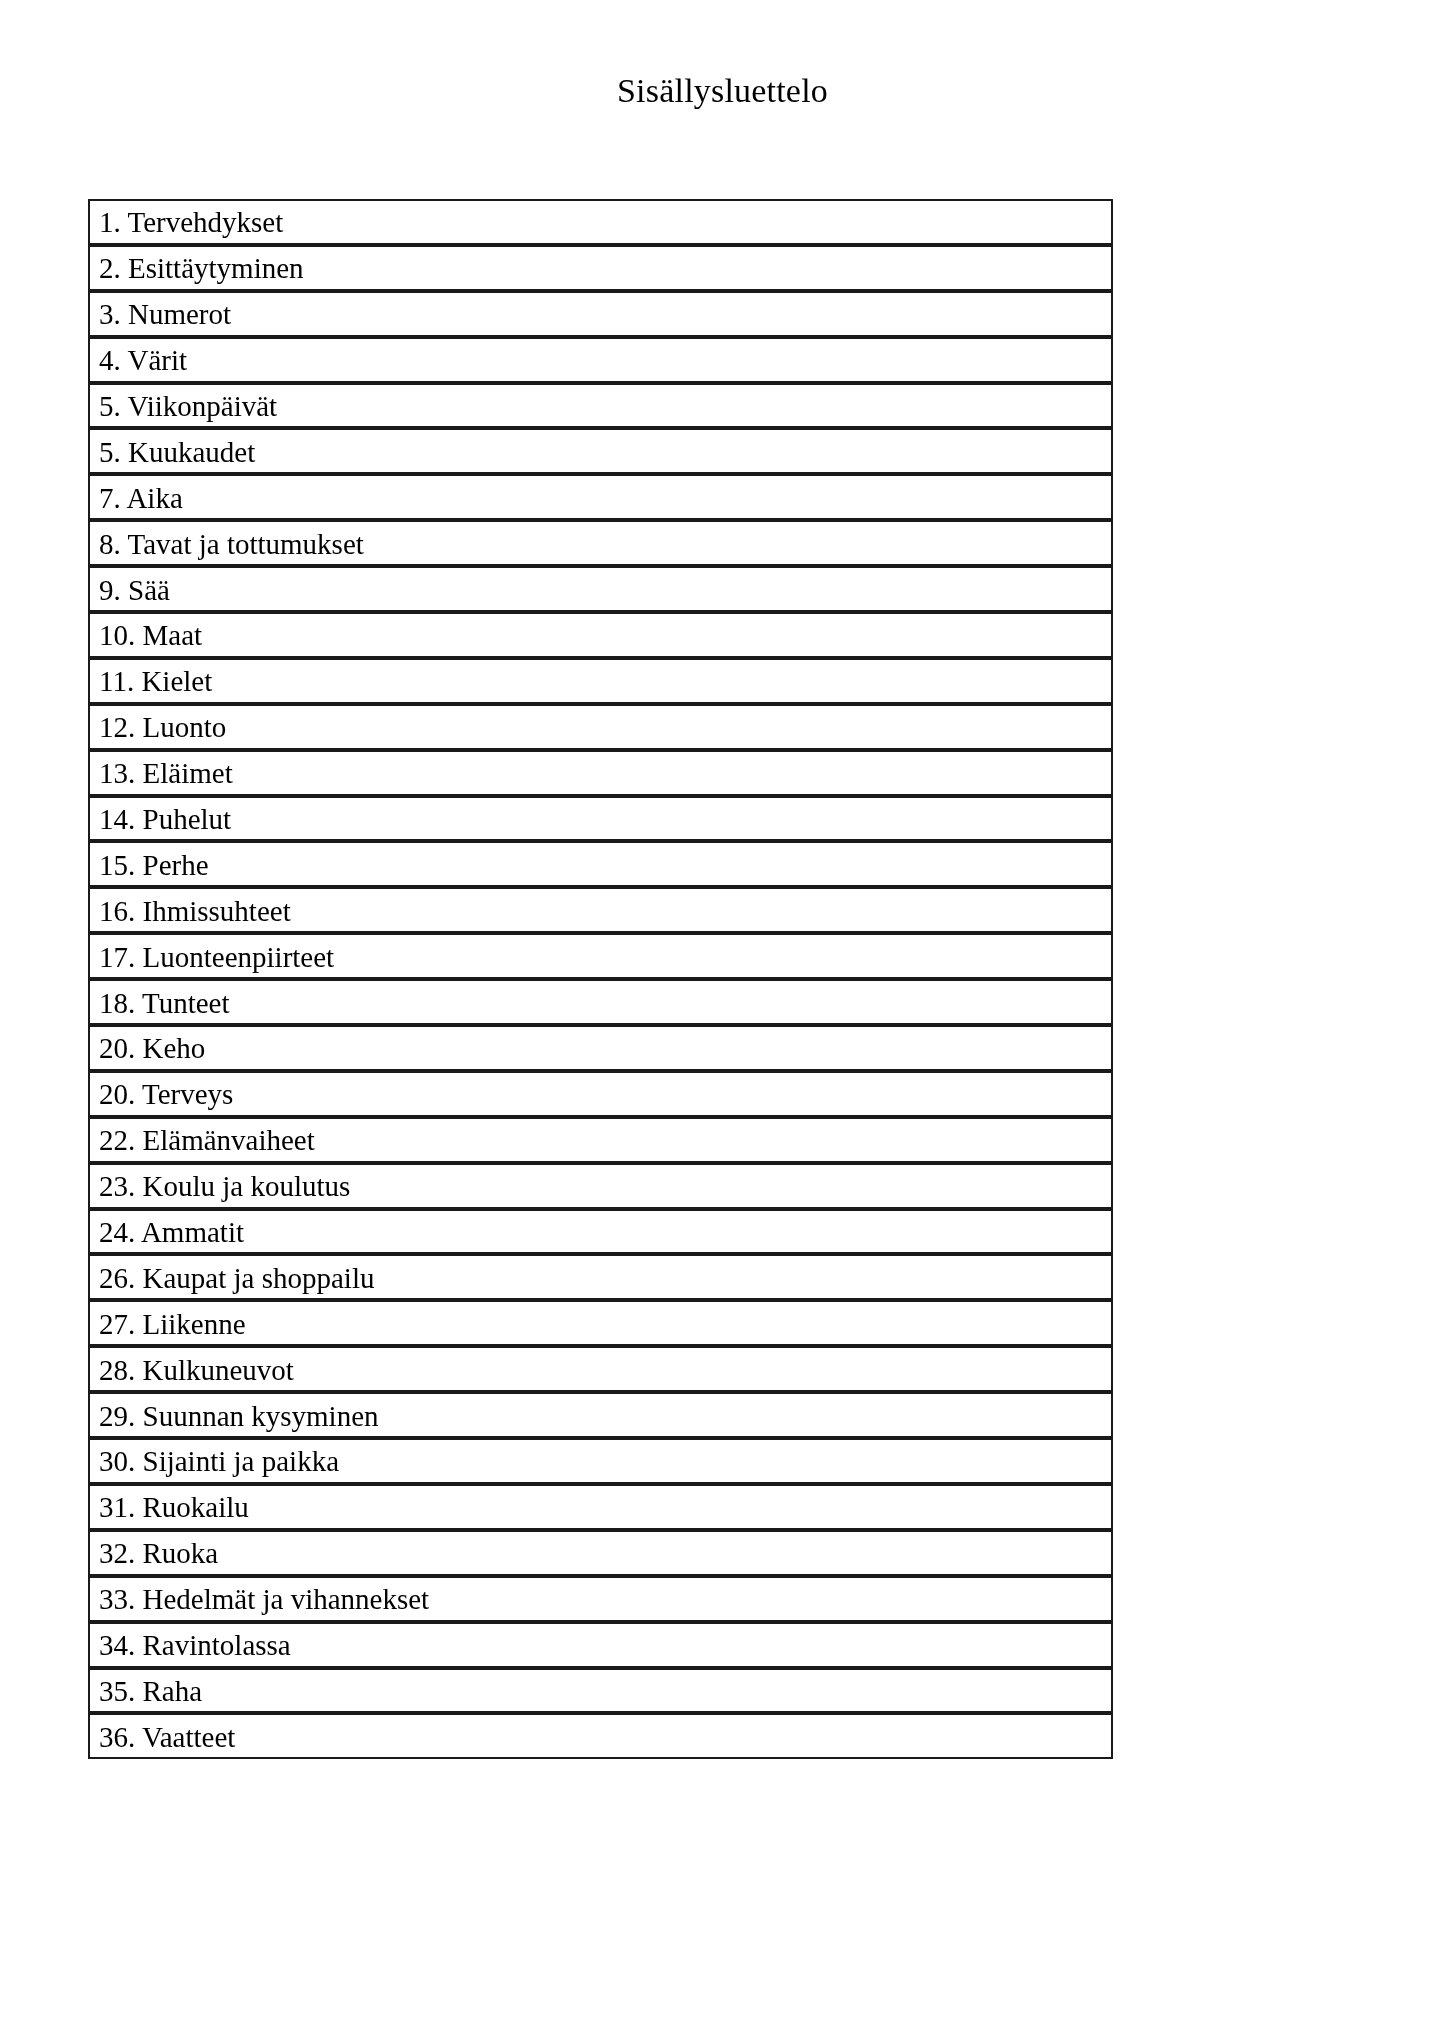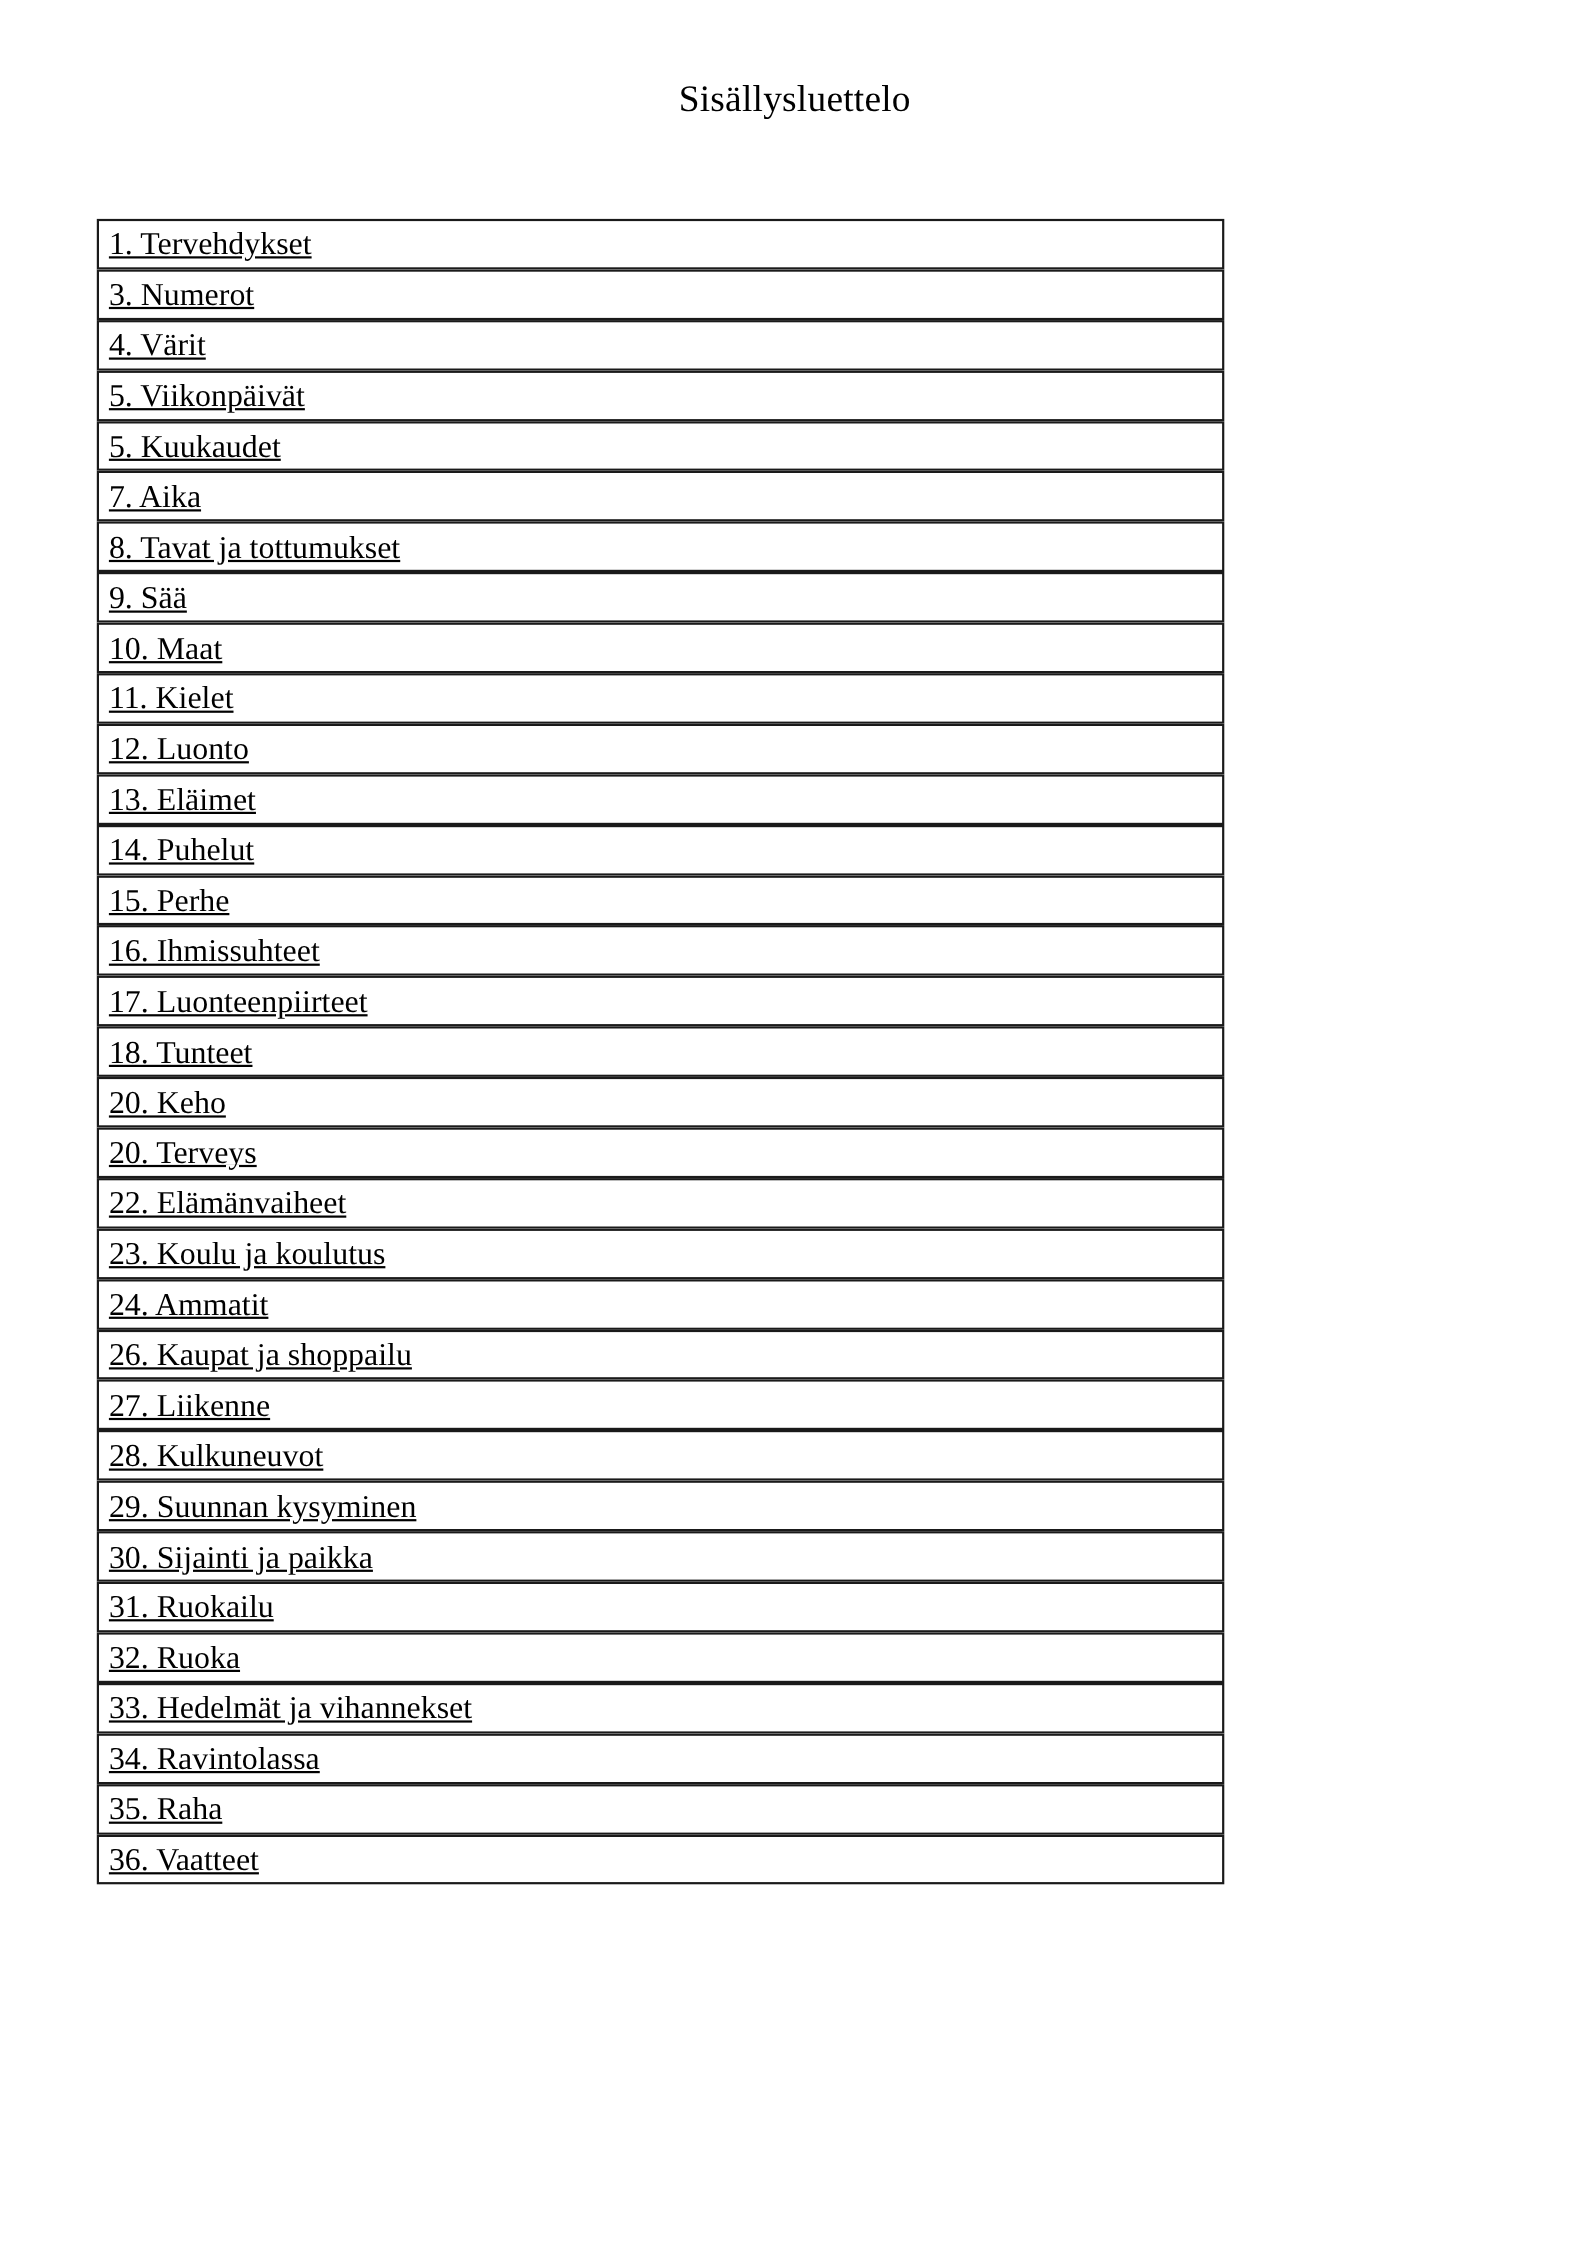--- a/index.html
+++ b/index.html
@@ -25,21 +25,20 @@
     font-size: 34px;
     line-height: 1.1;
     font-weight: 400;
     letter-spacing: 0.2px;
   }
   .toc {
     position: absolute;
     left: 88px;
     top: 199px;
     width: 1025px;
-    text-decoration: underline;
   }
   .toc-row {
     box-sizing: border-box;
     height: 45.9px;
     border: 2px solid #1a1a1a;
     background: #ffffff;
     display: flex;
     align-items: center;
     padding-left: 9px;
     overflow: hidden;
@@ -53,20 +52,23 @@
 </style>
 </head>
 <body>
 
 <div class="page">
   <div class="title">Sisällysluettelo</div>
 
   <div class="toc">
       <div class="toc-row">
         <span>1. Tervehdykset</span>
+      </div>
+      <div class="toc-row">
+        <span>2. Esittäytyminen</span>
       </div>
       <div class="toc-row">
         <span>3. Numerot</span>
       </div>
       <div class="toc-row">
         <span>4. Värit</span>
       </div>
       <div class="toc-row">
         <span>5. Viikonpäivät</span>
       </div>

